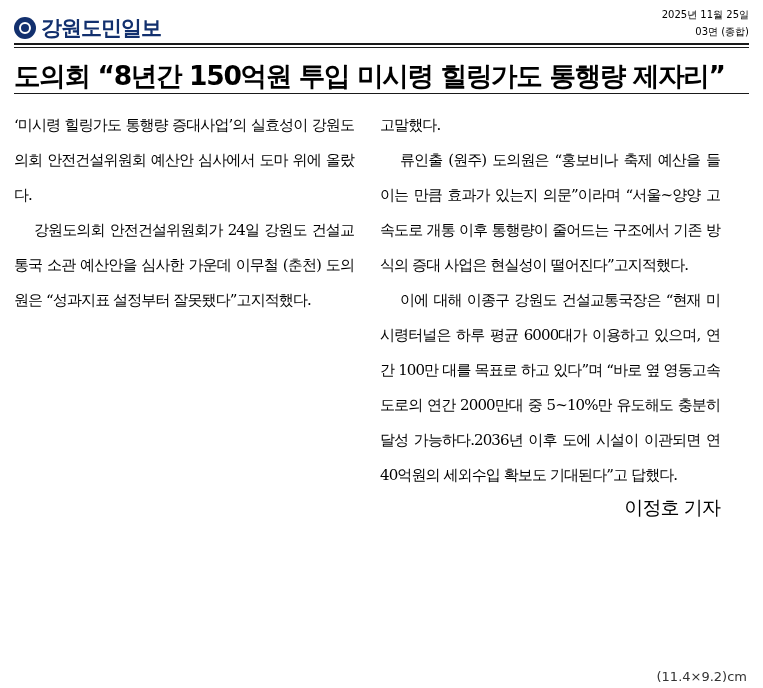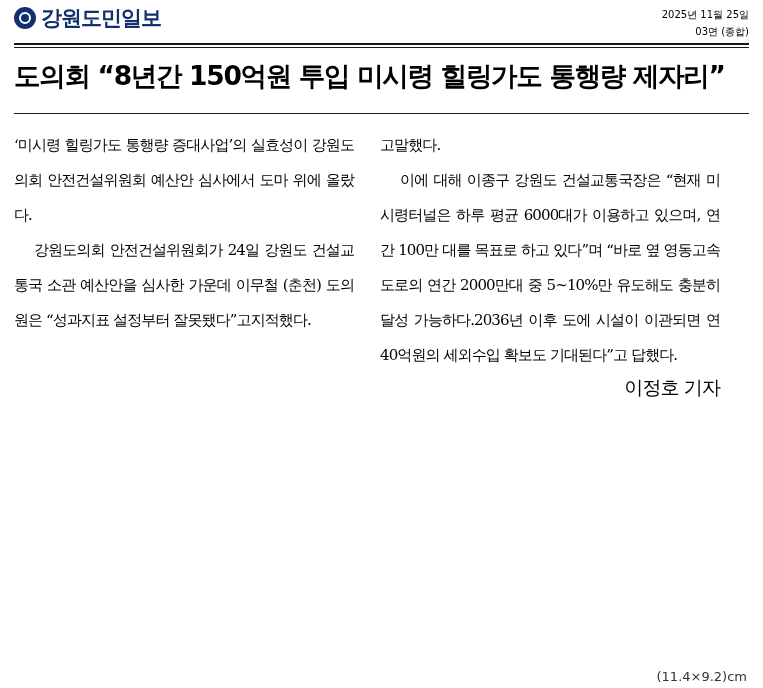--- a/index.html
+++ b/index.html
@@ -20,21 +20,21 @@
     position: relative;
     width: 763px;
     height: 688px;
     box-sizing: border-box;
     padding: 0 14px;
   }
 
   
   .masthead {
     display: flex;
-    align-items: flex-start;
+    align-items: flex-end;
     justify-content: space-between;
     padding-top: 6px;
     height: 34px;
   }
   .logo-wrap {
     display: flex;
     align-items: center;
     gap: 5px;
   }
   .logo-mark {
@@ -85,21 +85,21 @@
   }
 
   
   .headline {
     font-family: "DejaVu Sans", sans-serif;
     font-weight: bold;
     font-size: 26.5px;
     letter-spacing: -1.3px;
     line-height: 34px;
     margin-top: 11px;
-    margin-bottom: 20px;
+    margin-bottom: 0;
     white-space: nowrap;
   }
   .rule-under-head {
     border-top: 1px solid #1a1a1a;
     margin-bottom: 0;
   }
 
   
   .columns {
     display: flex;
@@ -174,20 +174,21 @@
 
   <div class="columns">
 
     <div class="col">
       <p class="para">‘미시령 힐링가도 통행량 증대사업’의 실효성이 강원도의회 안전건설위원회 예산안 심사에서 도마 위에 올랐다.</p>
       <p class="para indent">강원도의회 안전건설위원회가 24일 강원도 건설교통국 소관 예산안을 심사한 가운데 이무철 (춘천) 도의원은 “성과지표 설정부터 잘못됐다”고지적했다.</p>
     </div>
 
     <div class="col">
       <p class="para">고말했다.</p>
+      <p class="para indent">류인출 (원주) 도의원은 “홍보비나 축제 예산을 들이는 만큼 효과가 있는지 의문”이라며 “서울~양양 고속도로 개통 이후 통행량이 줄어드는 구조에서 기존 방식의 증대 사업은 현실성이 떨어진다”고지적했다.</p>
       <p class="para indent">이에 대해 이종구 강원도 건설교통국장은 “현재 미시령터널은 하루 평균 6000대가 이용하고 있으며, 연간 100만 대를 목표로 하고 있다”며 “바로 옆 영동고속도로의 연간 2000만대 중 5~10%만 유도해도 충분히 달성 가능하다.2036년 이후 도에 시설이 이관되면 연 40억원의 세외수입 확보도 기대된다”고 답했다.</p>
       <div class="byline">이정호 기자</div>
     </div>
 
   </div>
 
   <div class="dims">(11.4×9.2)cm</div>
 </div>
 
 </body></html>

